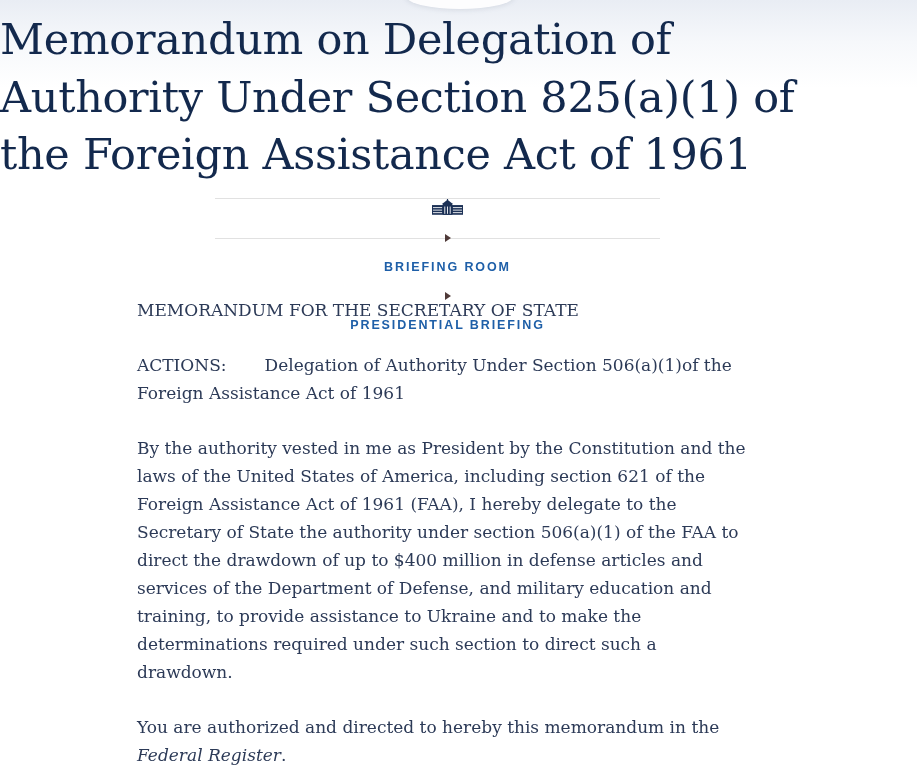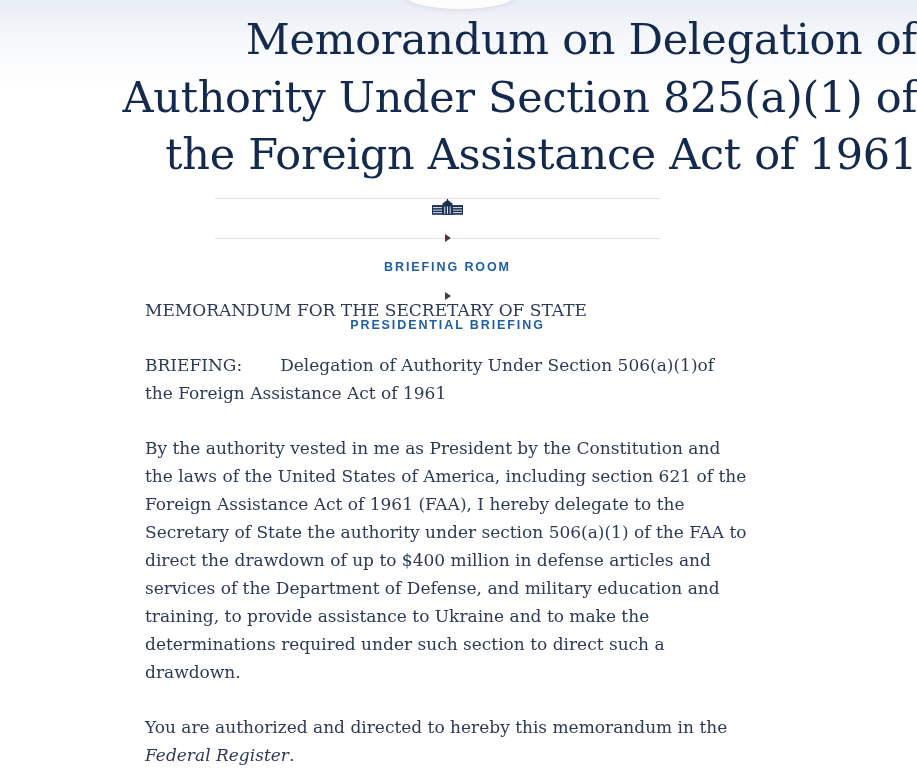--- a/index.html
+++ b/index.html
@@ -19,21 +19,21 @@
     font-family:"DejaVu Serif", serif;
   }
   .top-pill{
     position:absolute;top:-17px;left:406px;
     width:108px;height:26px;
     background:#fdfdfe;border-radius:50%;
     box-shadow:0 1px 5px rgba(110,120,145,0.18);
   }
   h1.title{
     margin:0;padding-top:11px;
-    text-align:right;
+    text-align:left;
     color:var(--title-color);
     font-family:"DejaVu Serif", serif;
     font-weight:normal;
     font-size:43px;line-height:57.5px;
     letter-spacing:-0.3px;
   }
   .title-line{display:block;}
   .breadcrumb{
     width:445px;height:41px;
     margin:14px 0 0 215px;
@@ -57,21 +57,21 @@
     border-left:6px solid var(--chevron-color);
     border-top:4.5px solid transparent;
     border-bottom:4.5px solid transparent;
   }
   .content{
     width:618px;
     margin:57px 0 0 129px;
     color:var(--body-color);
     font-size:17px;line-height:28px;
   }
-  .content p{margin:0 0 27px 16px;}
+  .content p{margin:0 0 27px 8px;}
   .subject-gap{display:inline-block;width:38px;}
   .content em{font-style:italic;}
 </style>
 </head>
 <body>
 
 <div class="page">
 
   <div class="top-pill"></div>
 
@@ -107,21 +107,21 @@
     </a>
     <span class="sep"></span>
     <a class="crumb">BRIEFING ROOM</a>
     <span class="sep"></span>
     <a class="crumb">PRESIDENTIAL BRIEFING</a>
   </nav>
 
   <article class="content">
     <p>MEMORANDUM FOR THE SECRETARY OF STATE</p>
 
-    <p><span>BRIEFING:</span><span class="subject-gap"></span><span>Delegation of Authority Under Section 506(a)(1)of the Foreign Assistance Act of 1961</span></p>
+    <p><span>ACTIONS:</span><span class="subject-gap"></span><span>Delegation of Authority Under Section 506(a)(1)of the Foreign Assistance Act of 1961</span></p>
 
     <p>By the authority vested in me as President by the Constitution and the laws of the United States of America, including section 621 of the Foreign Assistance Act of 1961 (FAA), I hereby delegate to the Secretary of State the authority under section 506(a)(1) of the FAA to direct the drawdown of up to $400 million in defense articles and services of the Department of Defense, and military education and training, to provide assistance to Ukraine and to make the determinations required under such section to direct such a drawdown.</p>
 
     <p><span>You are authorized and directed to hereby this memorandum in the </span><em>Federal Register</em><span>.</span></p>
 
   </article>
 
 </div>
 
 </body></html>

